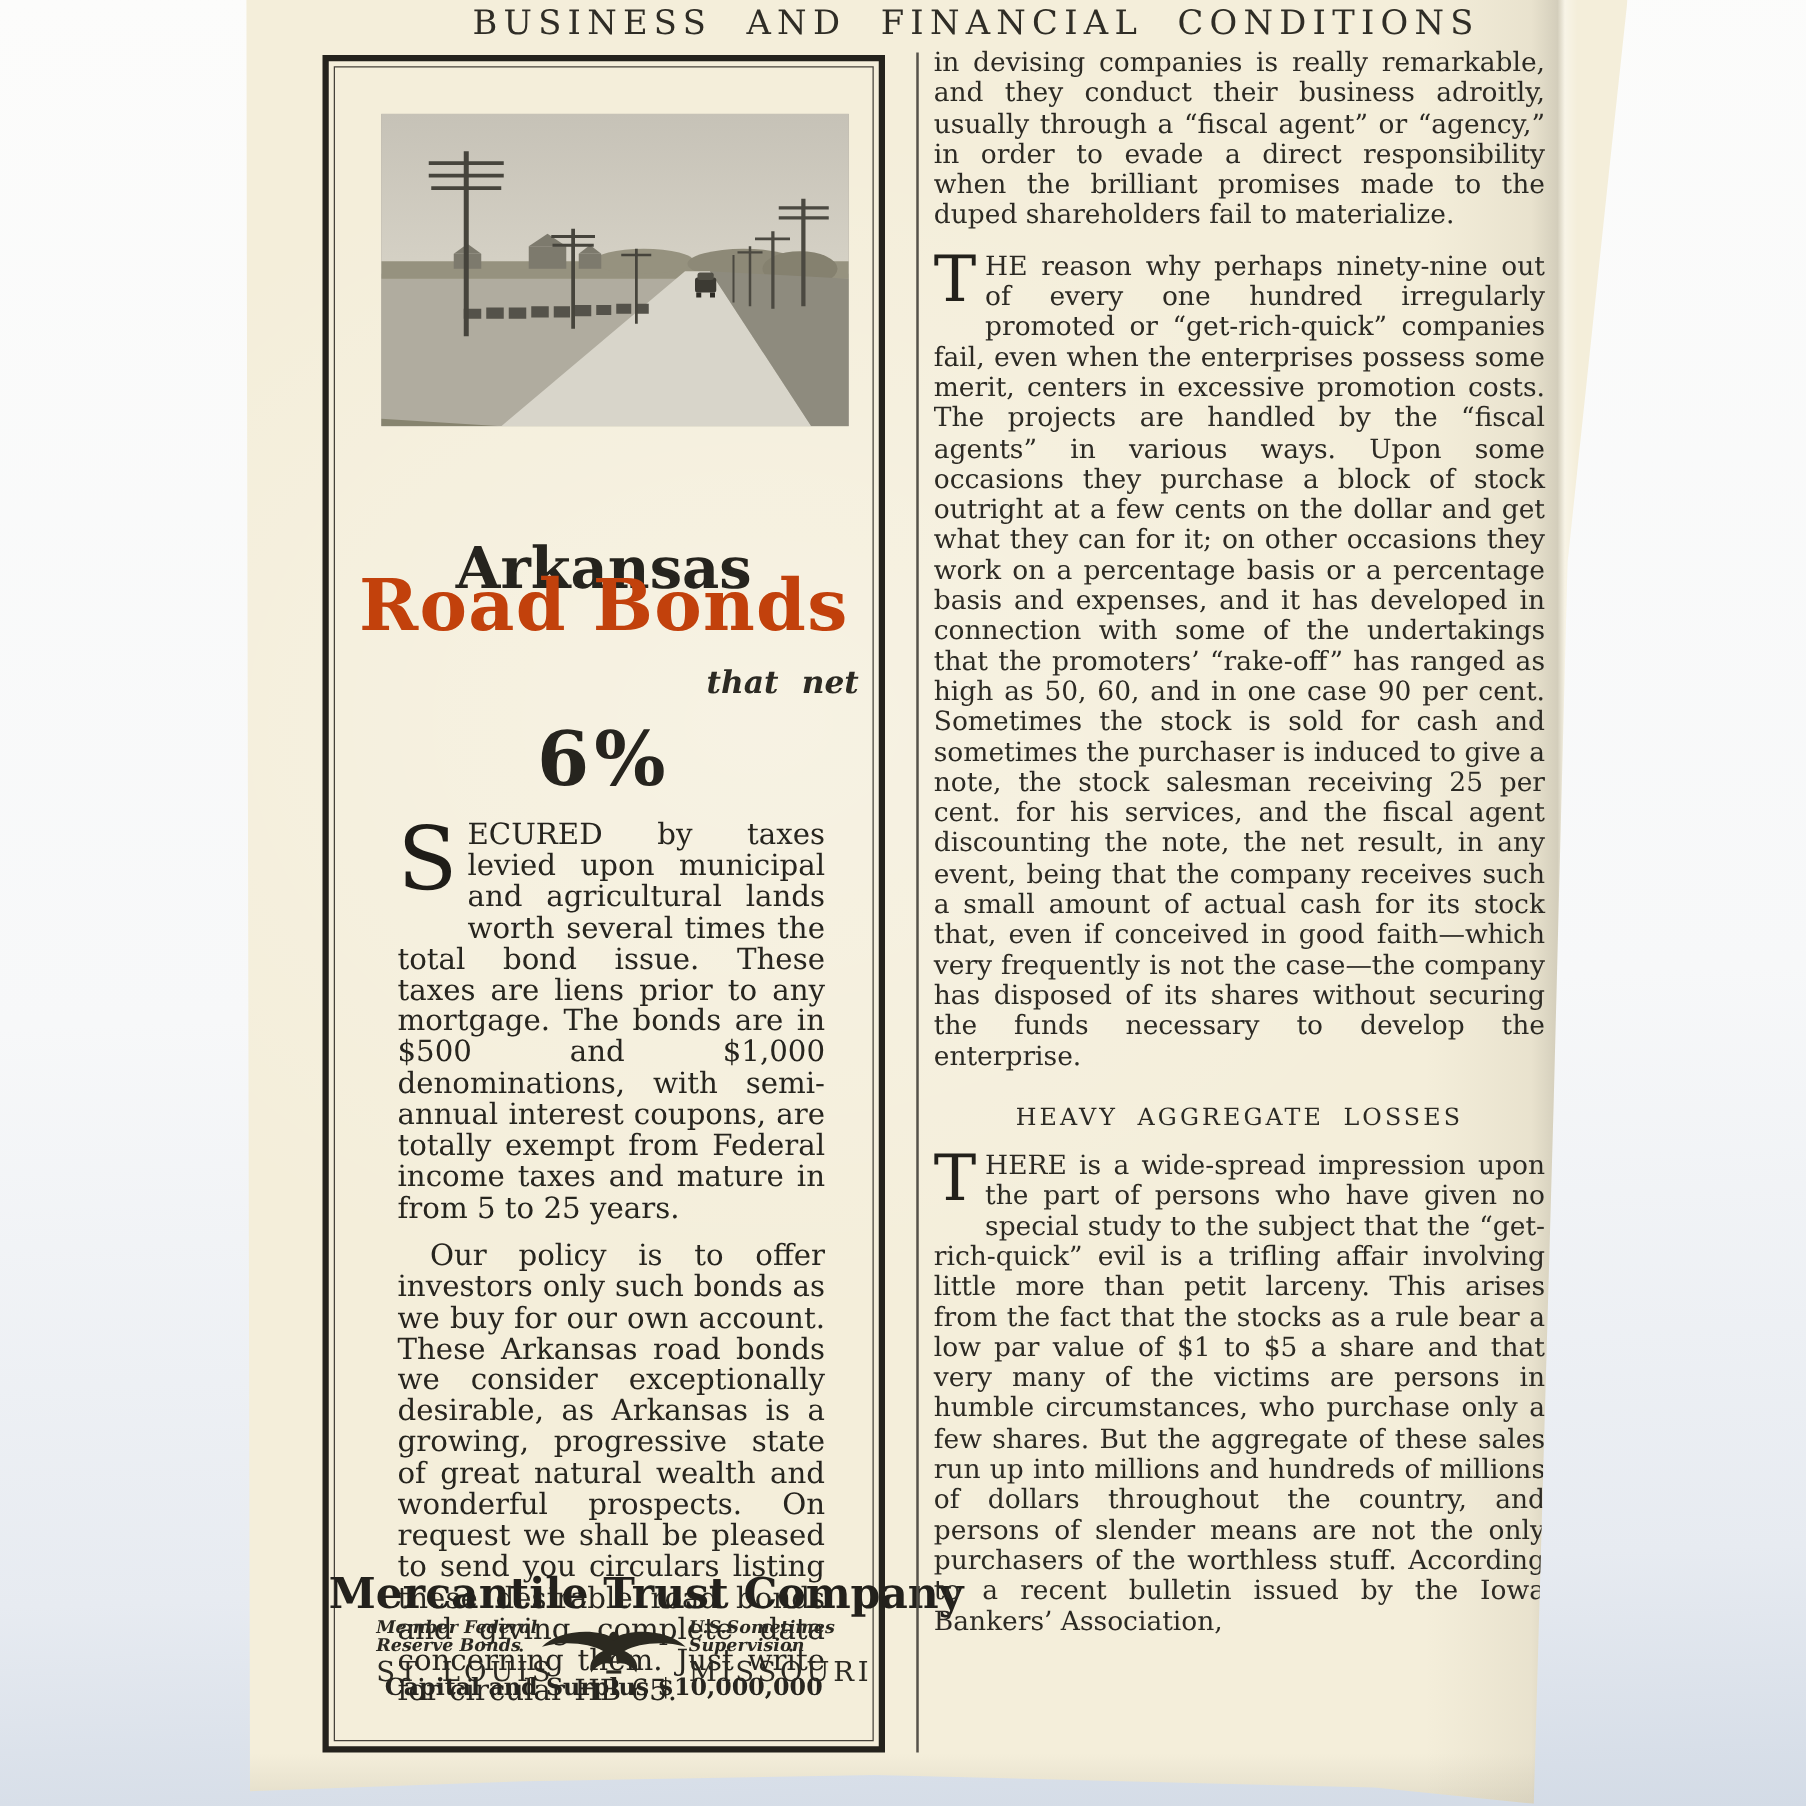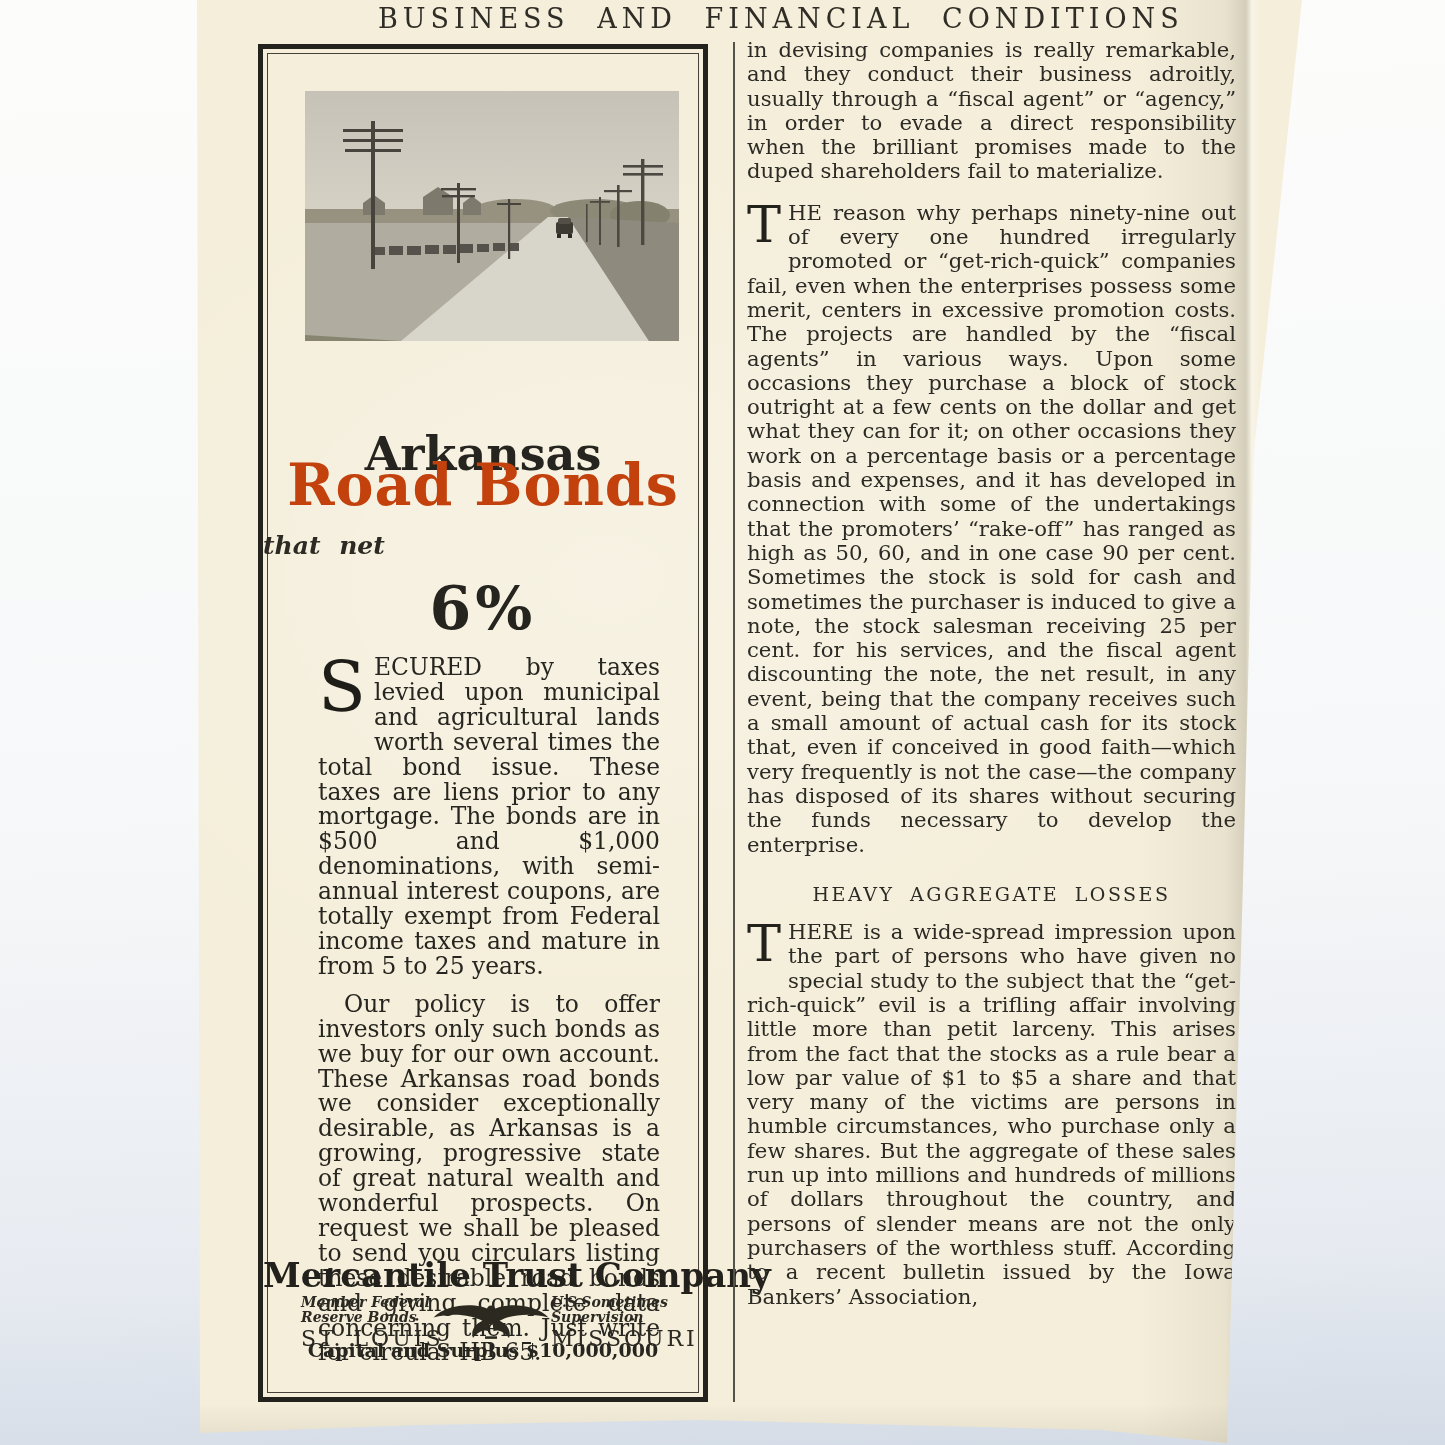--- a/index.html
+++ b/index.html
@@ -35,22 +35,22 @@
   }
   #ad-inner-rule { position:absolute; inset:4px; border:1px solid #45423a; pointer-events:none; }
   #ad-photo {
     position:absolute; left:42px; top:42px; width:374px; height:250px;
     background:#c9c5ba; box-shadow:0 0 0 1px #b9b4a6 inset;
   }
   .ad-title-1 { position:absolute; left:0; right:0; top:346px; text-align:center;
     font-size:46px; font-weight:700; color:#26241e;margin-top:32px; }
   .ad-title-2 { position:absolute; left:0; right:0; top:402px; text-align:center;
     font-size:57px; font-weight:700; letter-spacing:1px; color:#c2410c; }
-  .ad-subtitle { position:absolute; left:0; right:16px; top:482px; text-align:left;
-    font-size:25px; font-style:italic; font-weight:700; word-spacing:10px; color:#2c2a23; }
+  .ad-subtitle { position:absolute; left:0; right:16px; top:482px; text-align:right;
+    font-size:25px; font-style:italic; font-weight:700; word-spacing:10px; color:#2c2a23;padding-left:40px; }
   .ad-rate { position:absolute; left:0; right:0; top:524px; text-align:center;
     font-size:60px; font-weight:700; letter-spacing:4px; color:#26241e; }
   .ad-body {
     position:absolute; left:55px; top:606px; width:342px;
     font-size:23.4px; line-height:24.9px; text-align:justify; color:#27251f;
   }
   .ad-body p { margin:0; }
   .ad-body p + p { margin-top:13px; text-indent:26px; }
   .dc3 { float:left; font-size:70px; line-height:58px; height:72px;
     margin:3px 8px 0 0; color:#1f1d18; }

